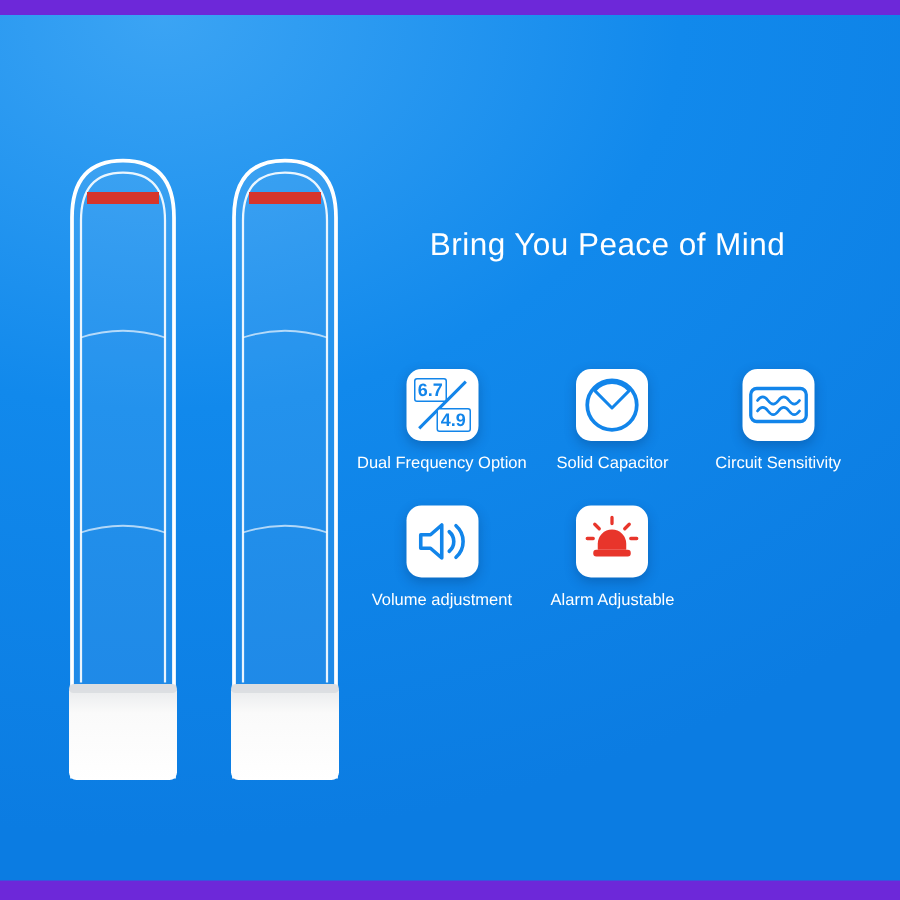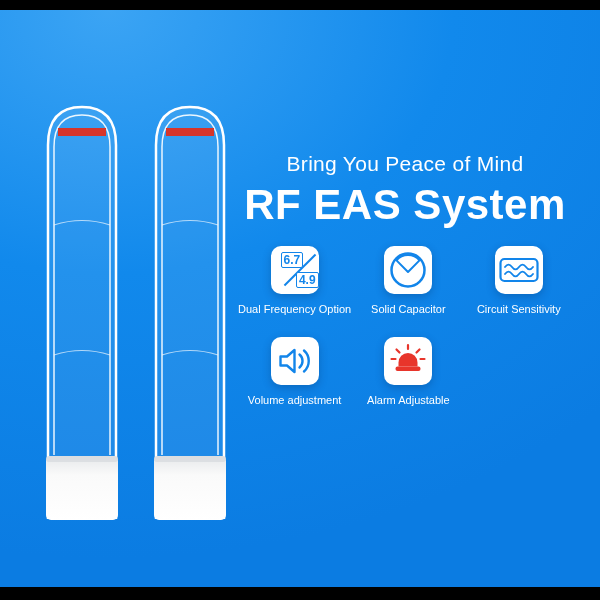--- a/index.html
+++ b/index.html
@@ -1,38 +1,38 @@
 <!DOCTYPE html>
 <html><head>
 <meta charset="utf-8">
 <style>
   * { margin:0; padding:0; box-sizing:border-box; }
   html,body { width:600px; height:600px; }
   body { font-family:"Liberation Sans", sans-serif; background:#ffffff; }
-  .canvas { position:relative; width:600px; height:600px; background:#000000; overflow:hidden; }
+  .canvas { position:relative; width:600px; height:600px; background:#6d28d9; overflow:hidden; }
   .blue-bg { position:absolute; left:0; top:10px; width:600px; height:577px;
     background: radial-gradient(120% 95% at 18% 0%, #3ba4f4 0%, #1189ec 48%, #0b7ce2 100%); }
 
   
   .pedestal { position:absolute; top:99px; width:74px; height:422px; }
   .pedestal.left  { left:45px; }
   .pedestal.right { left:153px; }
 
   
   .hero { position:absolute; left:238px; top:152px; width:334px; text-align:center; color:#ffffff; }
   .tagline { font-size:21px; font-weight:500; letter-spacing:.3px; }
   .title   { font-size:42px; font-weight:700; margin-top:5px; letter-spacing:.5px; white-space:nowrap; }
 
   
   .features { position:absolute; left:238px; top:246px; width:334px;
     display:grid; grid-template-columns:repeat(3,1fr); row-gap:22px; column-gap:4px; }
   .feature { display:flex; flex-direction:column; align-items:center; }
   .icon-box { width:48px; height:48px; background:#ffffff; border-radius:10px;
     box-shadow:0 3px 8px rgba(0,40,90,.28);
-    display:flex; align-items:center; justify-content:flex-end; position:relative; }
+    display:flex; align-items:center; justify-content:center; position:relative; }
   .feature-label { margin-top:9px; font-size:11px; color:#ffffff; white-space:nowrap;text-align:right; }
 
   
   .df-wrap { position:relative; width:38px; height:38px; }
   .df-slash { position:absolute; left:-3px; top:18px; width:44px; height:0;
     border-top:2px solid #1285ea; transform:rotate(-45deg); transform-origin:center; }
   .df-num { position:absolute; font-size:12px; font-weight:700; color:#1285ea;
     border:1.5px solid #1285ea; border-radius:2px; padding:0 2px; line-height:14px; background:#ffffff; }
   .df-top    { left:0; top:1px; }
   .df-bottom { right:0; bottom:1px; }
@@ -72,21 +72,20 @@
     <path d="M9 356 V48 Q9 16 37 16 Q65 16 65 48 V356" fill="none" stroke="rgba(255,255,255,0.9)" stroke-width="1.5"></path>
     <rect x="13" y="29" width="48" height="8" fill="#d6352b"></rect>
     <path d="M9 126 Q37 117 65 126" fill="none" stroke="rgba(255,255,255,0.65)" stroke-width="1.2"></path>
     <path d="M9 256 Q37 247 65 256" fill="none" stroke="rgba(255,255,255,0.65)" stroke-width="1.2"></path>
     <rect x="1" y="357" width="72" height="64" rx="5" fill="url(#baseGradR)"></rect>
     <rect x="1" y="357" width="72" height="6" rx="3" fill="#d9dcdf" opacity="0.85"></rect>
   </svg>
 
   <div class="hero">
     <div class="tagline">Bring You Peace of Mind</div>
-    <div class="title">RF EAS System</div>
   </div>
 
   <div class="features">
 
     <div class="feature">
       <div class="icon-box">
         <div class="df-wrap">
           <span class="df-slash"></span>
           <span class="df-num df-top">6.7</span>
           <span class="df-num df-bottom">4.9</span>

